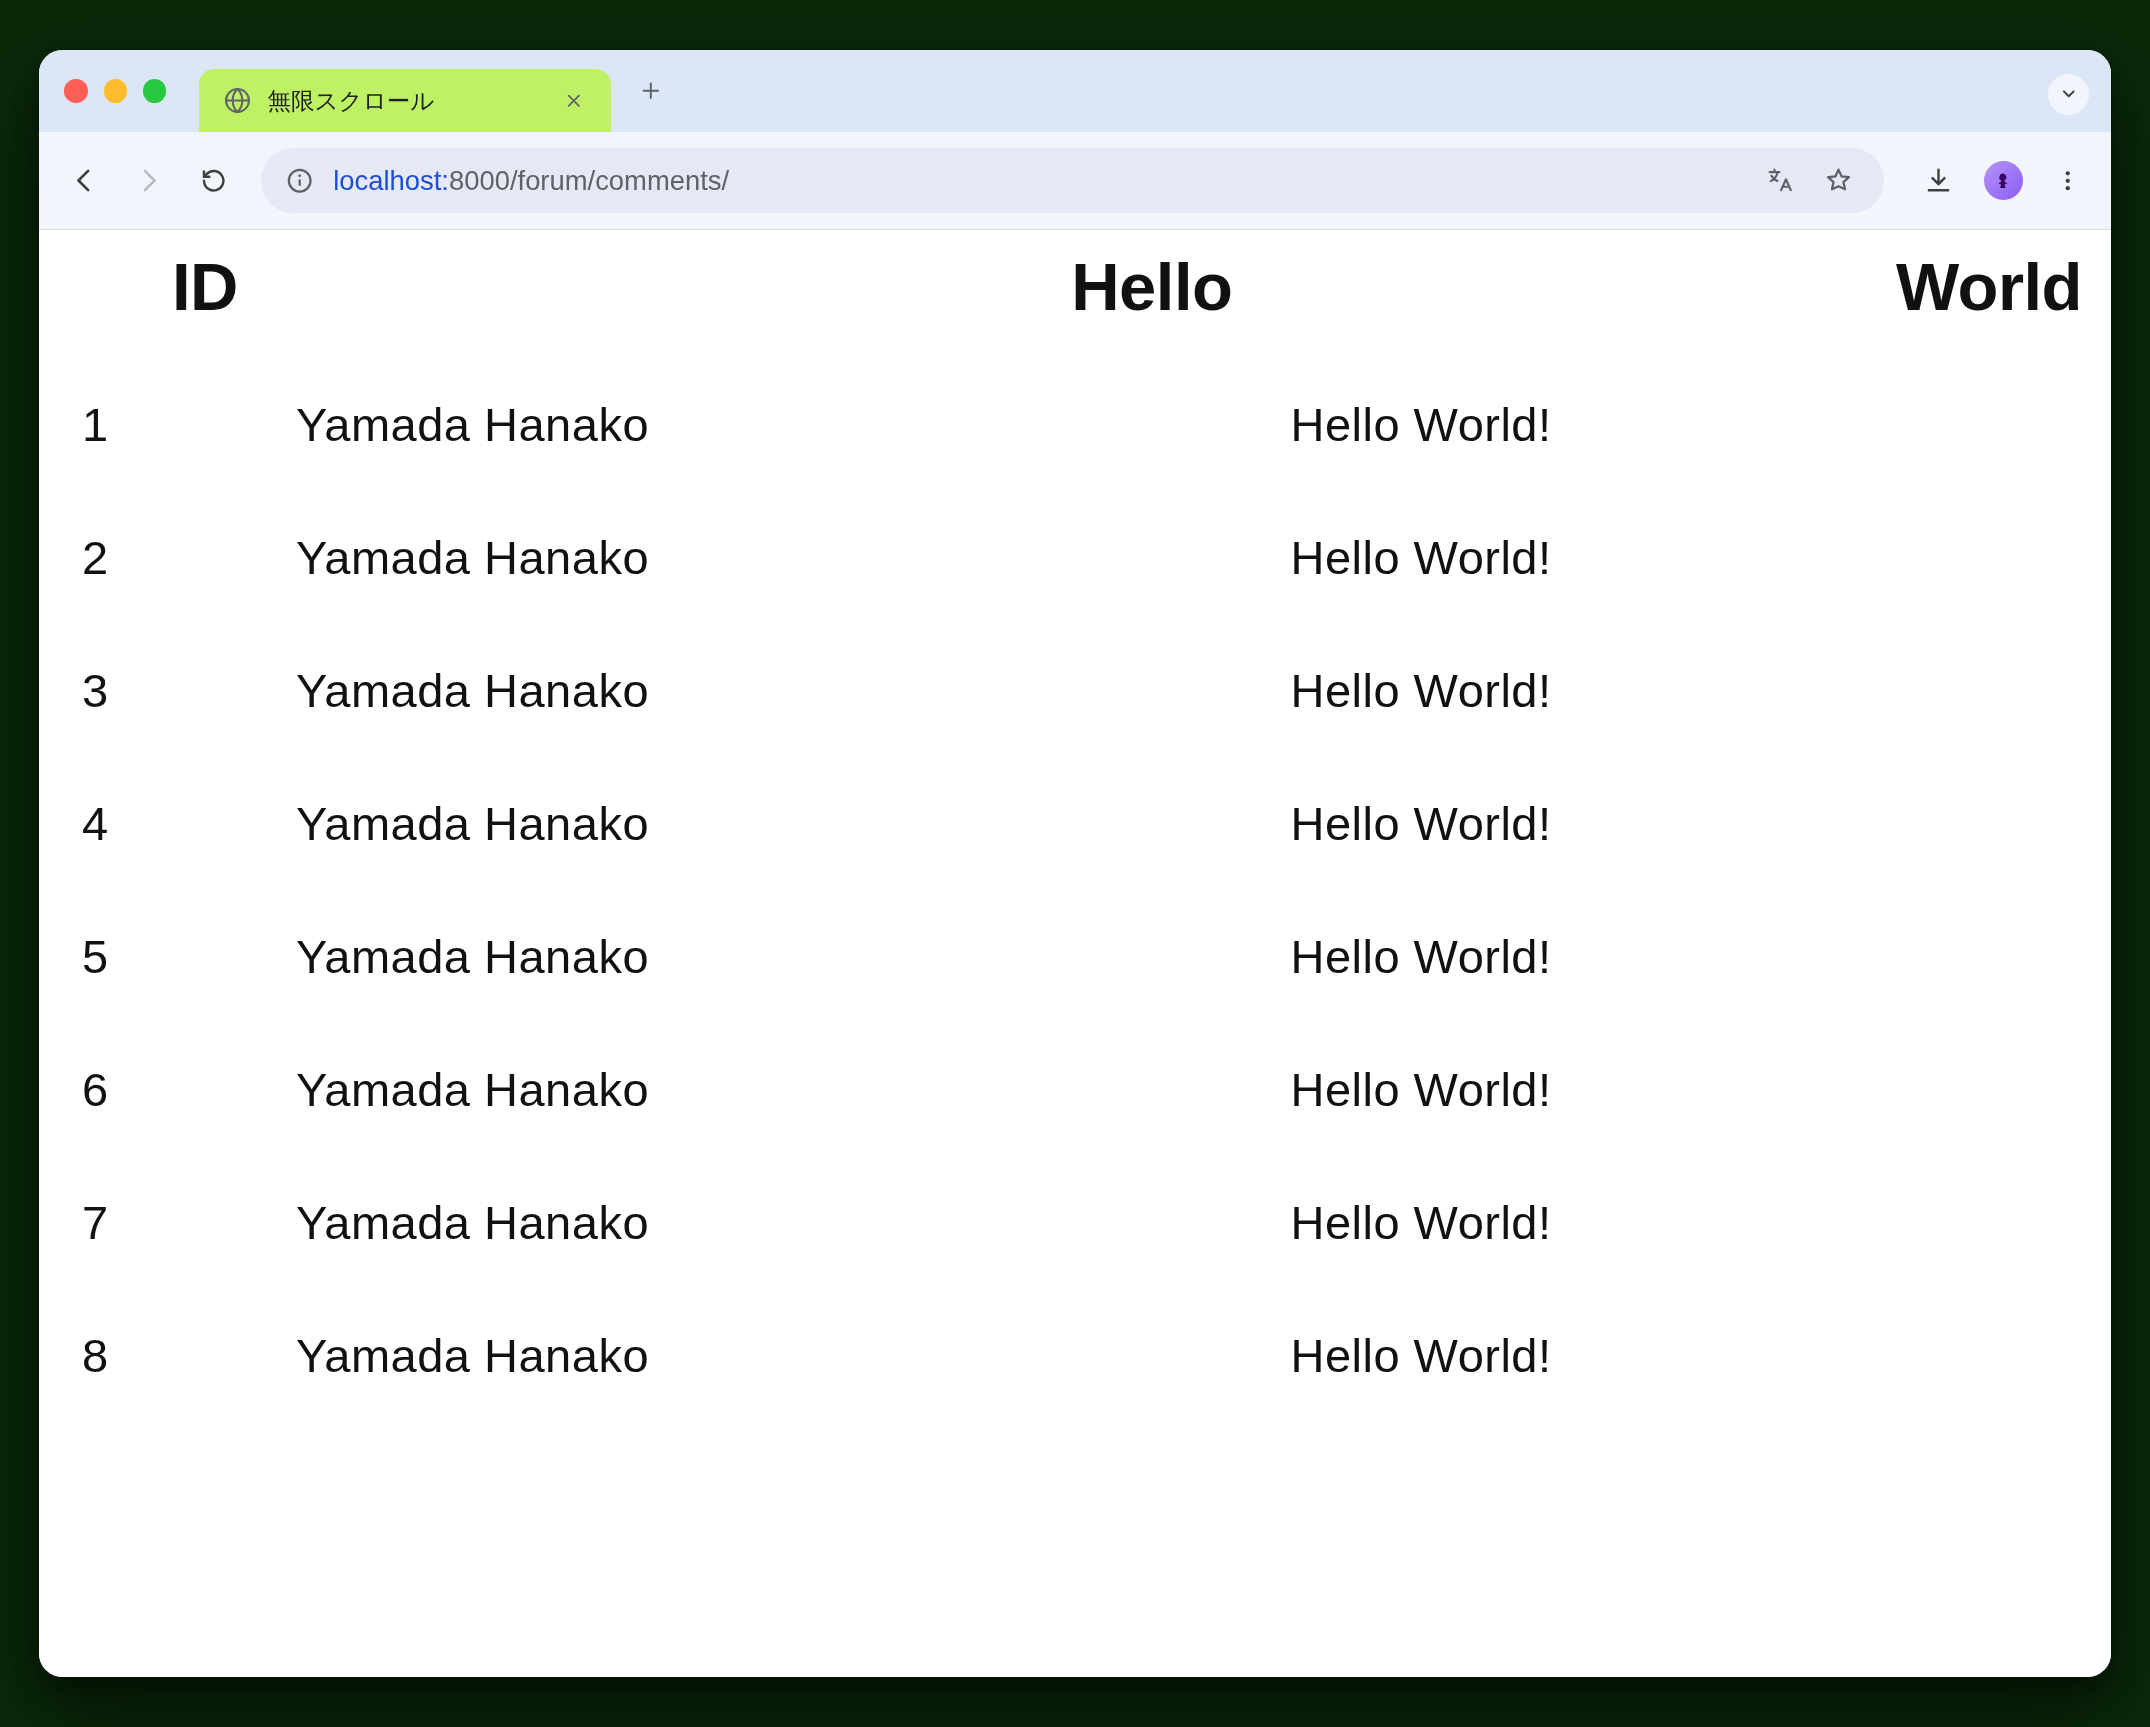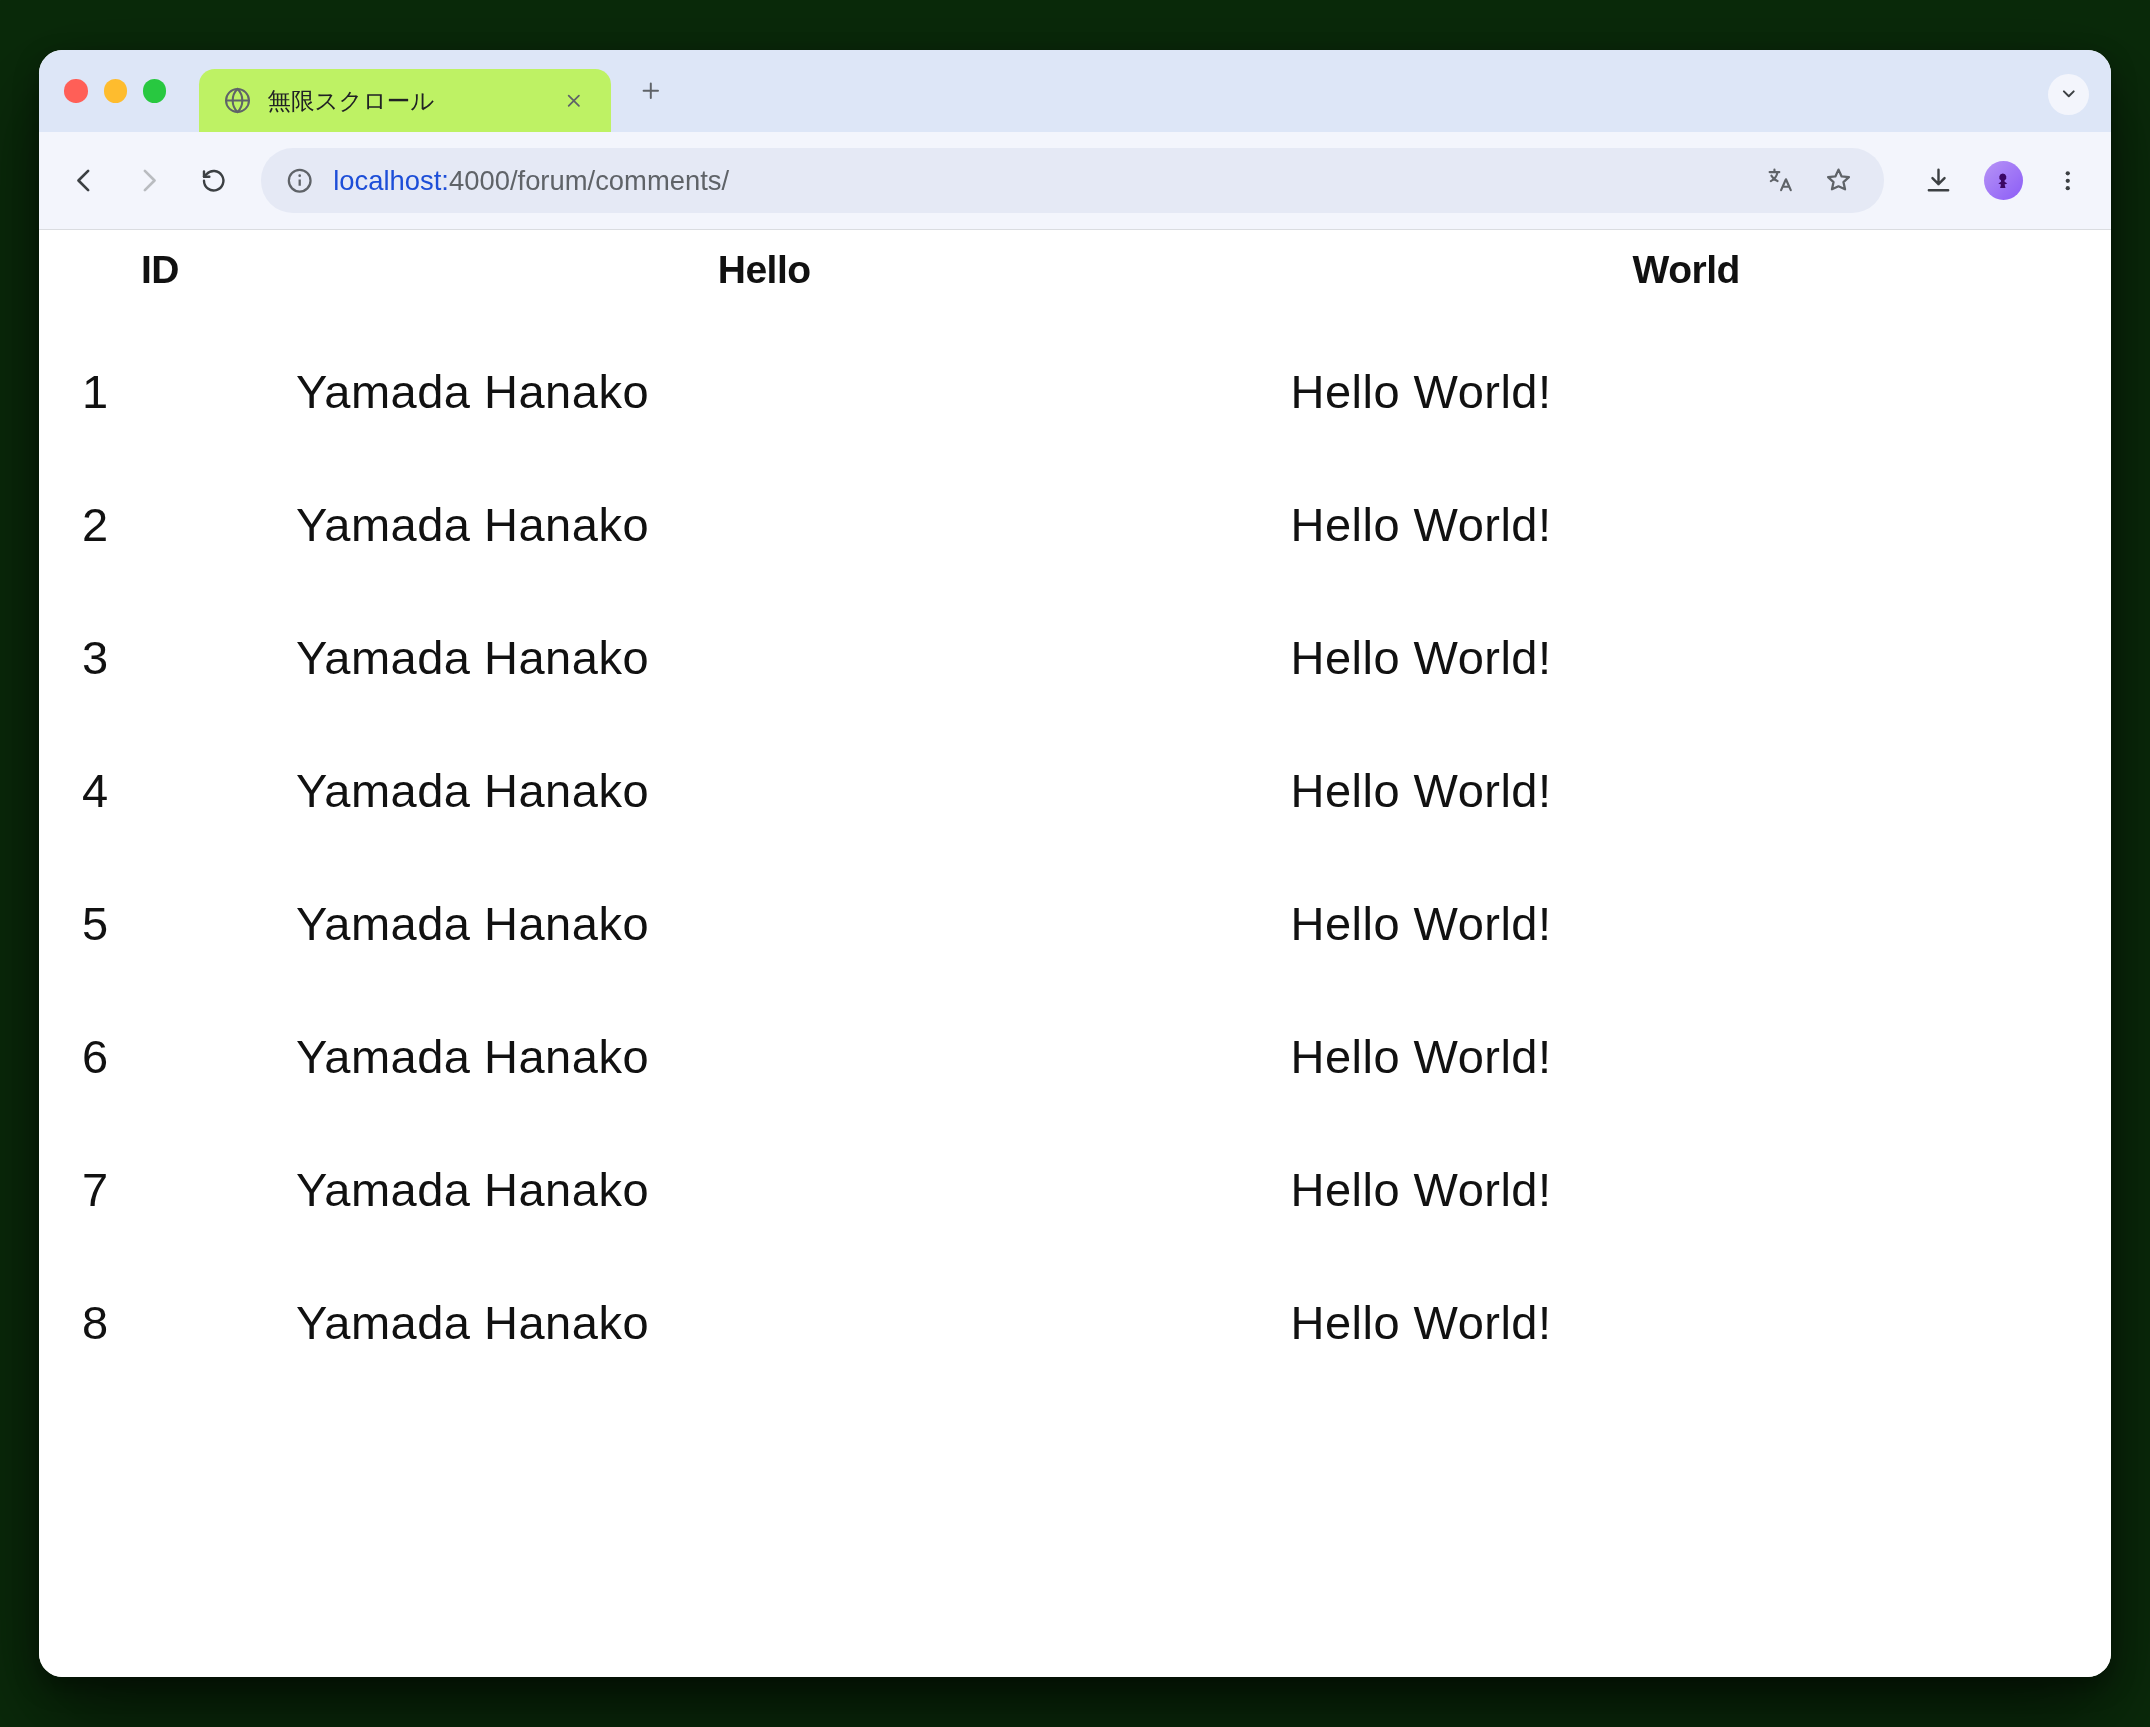--- a/index.html
+++ b/index.html
@@ -158,23 +158,23 @@
     background: #ffffff;
   }
   table.comments {
     border-collapse: collapse;
     width: 100%;
     font-size: 47px;
     color: #111;
   }
   table.comments th {
     font-weight: 800;
-    text-align: center;
+    text-align: right;
     padding: 17.6px 29px 33px;
-    font-size: 39px;
+    font-size: 67px;
     letter-spacing: -0.5px;
   }
   table.comments td {
     padding: 39px 29px;
     text-align: left;
     font-weight: 400;
     letter-spacing: 0.5px;
   }
   table.comments .col-id   { width: 11%;  padding-left: 43px;}
   table.comments .col-author{ width: 48%; }
@@ -242,21 +242,21 @@
 
     <div class="addr-bar">
       <span class="info-icon">
         <svg viewBox="0 0 24 24" width="27.4" height="27.4" fill="none" stroke="currentColor" stroke-width="2">
           <circle cx="12" cy="12" r="9.5"></circle>
           <line x1="12" y1="11" x2="12" y2="16.5"></line>
           <circle cx="12" cy="7.6" r="1.15" fill="currentColor" stroke="none"></circle>
         </svg>
       </span>
       <span class="url">
-        <span class="host-dim">localhost:</span><span class="path">4000/forum/comments/</span>
+        <span class="host-dim">localhost:</span><span class="path">8000/forum/comments/</span>
       </span>
       <span class="addr-spacer"></span>
       <span class="addr-actions">
         <span class="icon-btn">
           <svg viewBox="0 0 24 24" width="29" height="29" fill="none" stroke="currentColor" stroke-width="1.8" stroke-linecap="round" stroke-linejoin="round">
             <path d="M3 5h8M7 3v2M9.5 5C9 8.5 6.8 11 4 12.5M4.5 8c1 2 3 3.7 5 4.5"></path>
             <path d="M12.5 20l4-9 4 9M13.8 17.2h5.4"></path>
           </svg>
         </span>
         <span class="icon-btn">

